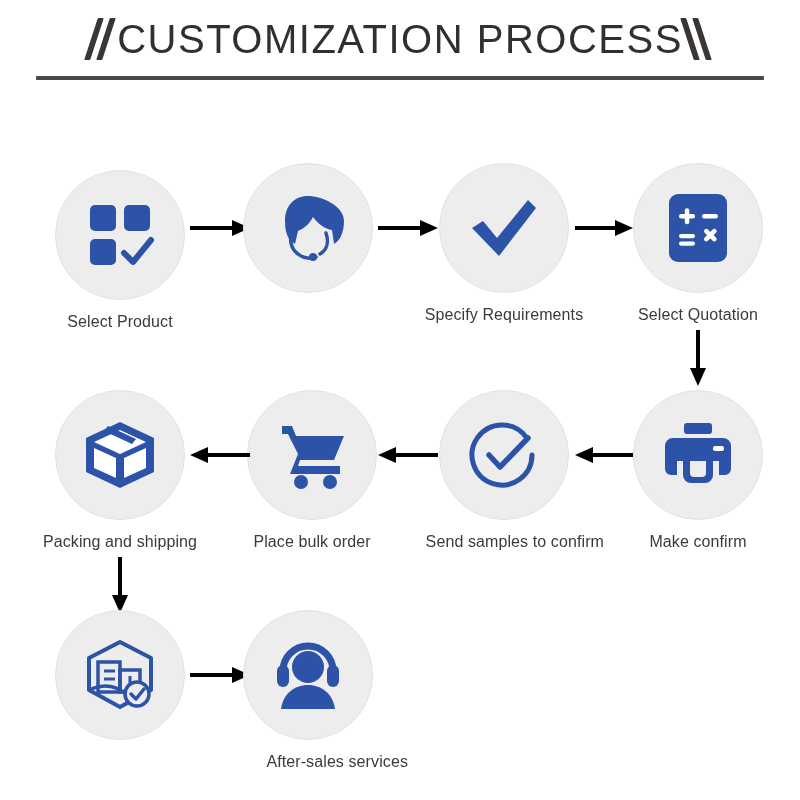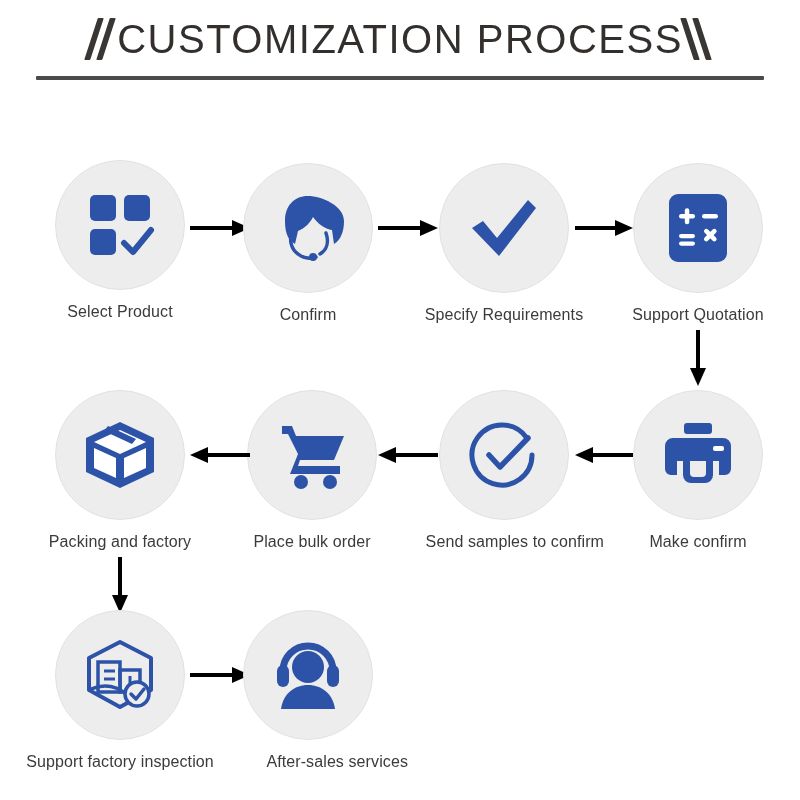--- a/index.html
+++ b/index.html
@@ -129,21 +129,21 @@
         </span>
       <span class="title-text">CUSTOMIZATION PROCESS</span>
       <span class="chev left">
           <i class="a"></i>
           <i class="b"></i>
         </span>
     </div>
     <div class="header-rule"></div>
   </div>
 
-  <div class="step" style="left:20px; top:160px;">
+  <div class="step" style="left:20px; top:170px;">
     <div class="bubble">
       <svg width="72" height="72" viewBox="0 0 72 72">
         <rect x="6" y="6" width="26" height="26" rx="5" fill="#2C53A8"></rect>
         <rect x="40" y="6" width="26" height="26" rx="5" fill="#2C53A8"></rect>
         <rect x="6" y="40" width="26" height="26" rx="5" fill="#2C53A8"></rect>
         <path d="M40 54 L49 63 L67 41" fill="none" stroke="#2C53A8" stroke-width="6" stroke-linecap="round" stroke-linejoin="round"></path>
       </svg>
     </div>
     <div class="step-label">Select Product</div>
   </div>
@@ -157,21 +157,20 @@
 
   <div class="step" style="left:208px; top:163px;">
     <div class="bubble">
       <svg width="80" height="80" viewBox="0 0 80 80">
         <path d="M40 8C26 8 17 18 17 33c0 7 1 12 3 16 2 4 7 7 7 7l3-13c7-3 12-8 15-14 5 7 12 12 19 13l2 14s5-3 7-8c2-4 3-9 3-15C76 18 54 8 40 8z" fill="#2C53A8"></path>
         <path d="M24 44c-3 8-1 17 6 22 5 4 12 5 18 3" fill="none" stroke="#2C53A8" stroke-width="3.5" stroke-linecap="round"></path>
         <path d="M58 45c3 9 1 17-6 21" fill="none" stroke="#2C53A8" stroke-width="3.5" stroke-linecap="round"></path>
         <circle cx="45" cy="69" r="4" fill="#2C53A8"></circle>
       </svg>
     </div>
-    <div class="step-label">Confirm</div>
   </div>
 
   <div class="arrow-h" style="left:378px; top:219px;">
     <svg width="60" height="18" viewBox="0 0 60 18">
       <line x1="0" y1="9" x2="44" y2="9" stroke="#000" stroke-width="4"></line>
       <polygon points="42,1 60,9 42,17" fill="#000"></polygon>
     </svg>
   </div>
 
   <div class="step" style="left:404px; top:163px;">
@@ -196,21 +195,21 @@
         <rect x="6" y="3" width="58" height="68" rx="9" fill="#2C53A8"></rect>
         <rect x="16" y="23" width="16" height="4.5" rx="2.2" fill="#fff"></rect>
         <rect x="21.8" y="17.2" width="4.5" height="16" rx="2.2" fill="#fff"></rect>
         <rect x="39" y="23" width="16" height="4.5" rx="2.2" fill="#fff"></rect>
         <rect x="16" y="43" width="16" height="4.2" rx="2.1" fill="#fff"></rect>
         <rect x="16" y="50.5" width="16" height="4.2" rx="2.1" fill="#fff"></rect>
         <rect x="39.3" y="41.8" width="16" height="4.6" rx="2.3" fill="#fff" transform="rotate(45 47.3 44.1)"></rect>
         <rect x="39.3" y="41.8" width="16" height="4.6" rx="2.3" fill="#fff" transform="rotate(-45 47.3 44.1)"></rect>
       </svg>
     </div>
-    <div class="step-label">Support Quotation</div>
+    <div class="step-label">Select Quotation</div>
   </div>
 
   <div class="arrow-v" style="left:689px; top:330px;">
     <svg width="18" height="56" viewBox="0 0 18 56">
       <line x1="9" y1="0" x2="9" y2="40" stroke="#000" stroke-width="4"></line>
       <polygon points="1,38 17,38 9,56" fill="#000"></polygon>
     </svg>
   </div>
 
   <div class="step" style="left:598px; top:390px;">
@@ -271,21 +270,21 @@
   <div class="step" style="left:20px; top:390px;">
     <div class="bubble">
       <svg width="76" height="74" viewBox="0 0 76 74">
         <path d="M38 4 L72 20 L72 54 L38 70 L4 54 L4 20 Z" fill="#2C53A8"></path>
         <path d="M38 12 L64 24 L38 36 L12 24 Z" fill="#fff"></path>
         <path d="M12 30 L34 40 L34 60 L12 50 Z" fill="#fff"></path>
         <path d="M42 40 L64 30 L64 50 L42 60 Z" fill="#fff"></path>
         <path d="M26 8 L54 21 L50 26 L22 13 Z" fill="#2C53A8"></path>
       </svg>
     </div>
-    <div class="step-label">Packing and factory</div>
+    <div class="step-label">Packing and shipping</div>
   </div>
 
   <div class="arrow-v" style="left:111px; top:557px;">
     <svg width="18" height="56" viewBox="0 0 18 56">
       <line x1="9" y1="0" x2="9" y2="40" stroke="#000" stroke-width="4"></line>
       <polygon points="1,38 17,38 9,56" fill="#000"></polygon>
     </svg>
   </div>
 
   <div class="step" style="left:20px; top:610px;">
@@ -295,21 +294,20 @@
         <rect x="17" y="25" width="22" height="30" fill="none" stroke="#2C53A8" stroke-width="3.5"></rect>
         <line x1="23" y1="34" x2="34" y2="34" stroke="#2C53A8" stroke-width="3"></line>
         <line x1="23" y1="42" x2="34" y2="42" stroke="#2C53A8" stroke-width="3"></line>
         <rect x="39" y="33" width="20" height="22" fill="none" stroke="#2C53A8" stroke-width="3.5"></rect>
         <line x1="49" y1="39" x2="49" y2="49" stroke="#2C53A8" stroke-width="3"></line>
         <path d="M10 52 Q30 44 46 58" fill="none" stroke="#2C53A8" stroke-width="3.5"></path>
         <circle cx="56" cy="57" r="12" fill="#ededed" stroke="#2C53A8" stroke-width="3.5"></circle>
         <path d="M50 57 L55 62 L63 52" fill="none" stroke="#2C53A8" stroke-width="3.5" stroke-linecap="round" stroke-linejoin="round"></path>
       </svg>
     </div>
-    <div class="step-label">Support factory inspection</div>
   </div>
 
   <div class="arrow-h" style="left:190px; top:666px;">
     <svg width="60" height="18" viewBox="0 0 60 18">
       <line x1="0" y1="9" x2="44" y2="9" stroke="#000" stroke-width="4"></line>
       <polygon points="42,1 60,9 42,17" fill="#000"></polygon>
     </svg>
   </div>
 
   <div class="step" style="left:208px; top:610px;text-align:right;">

